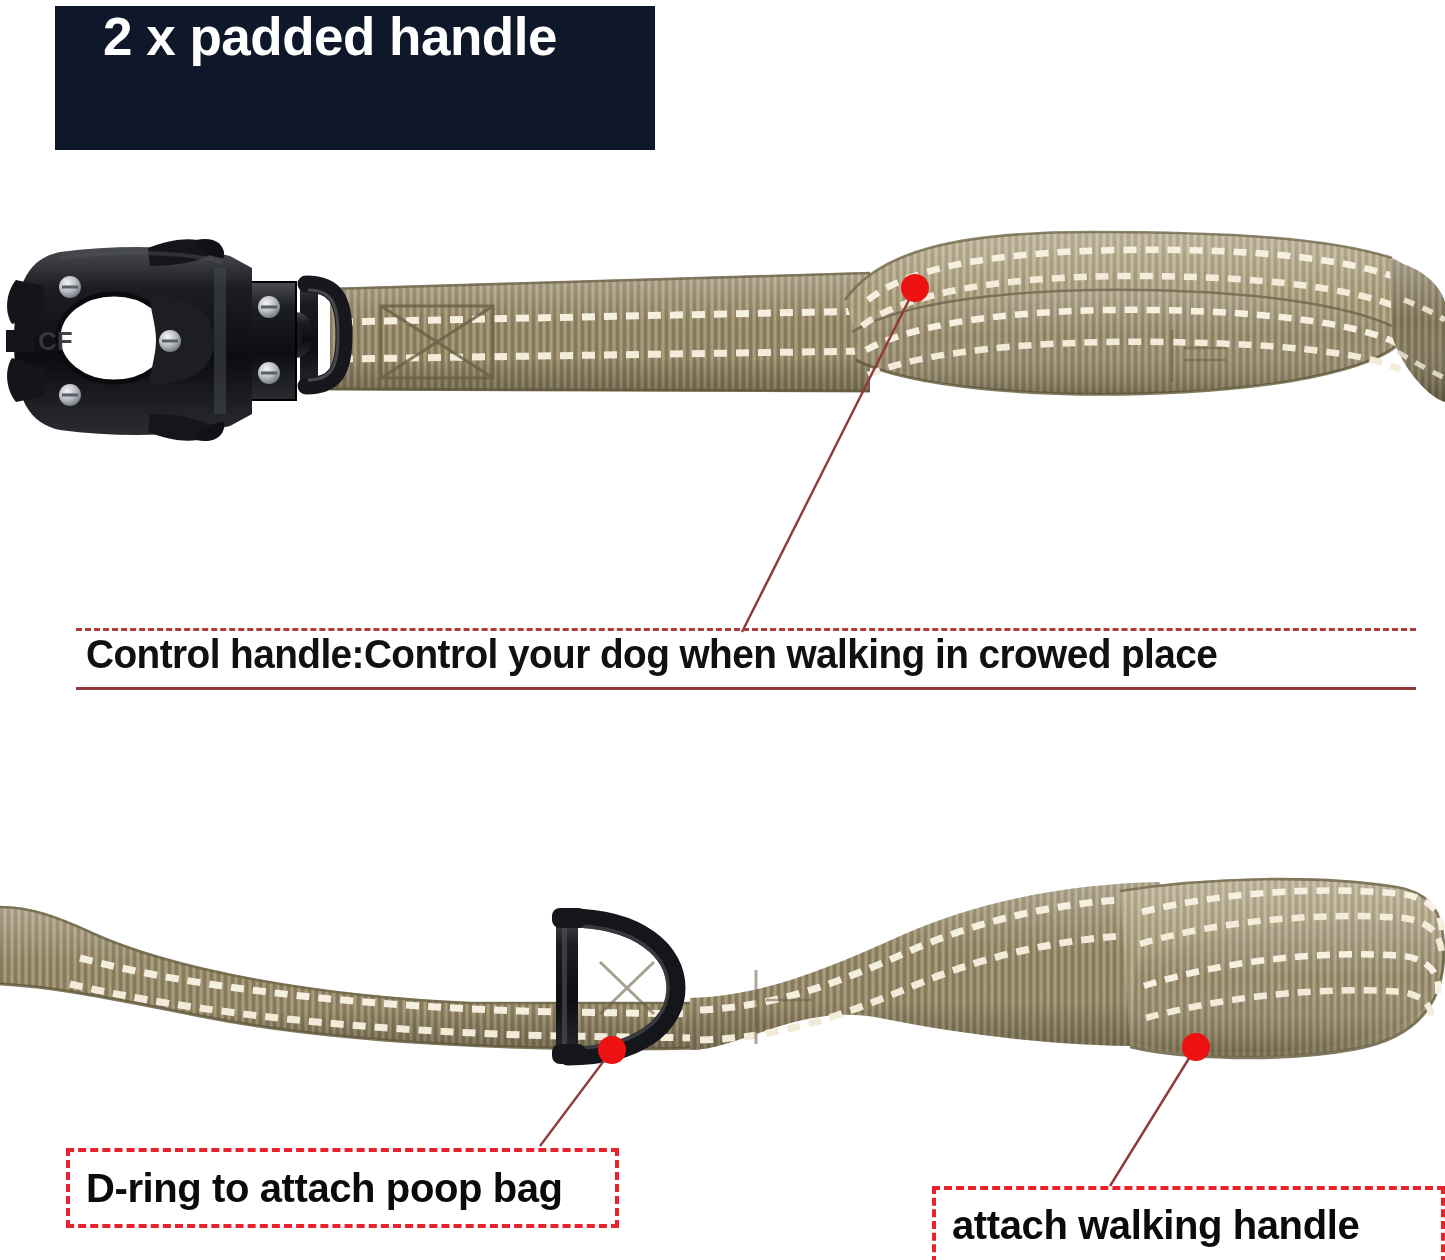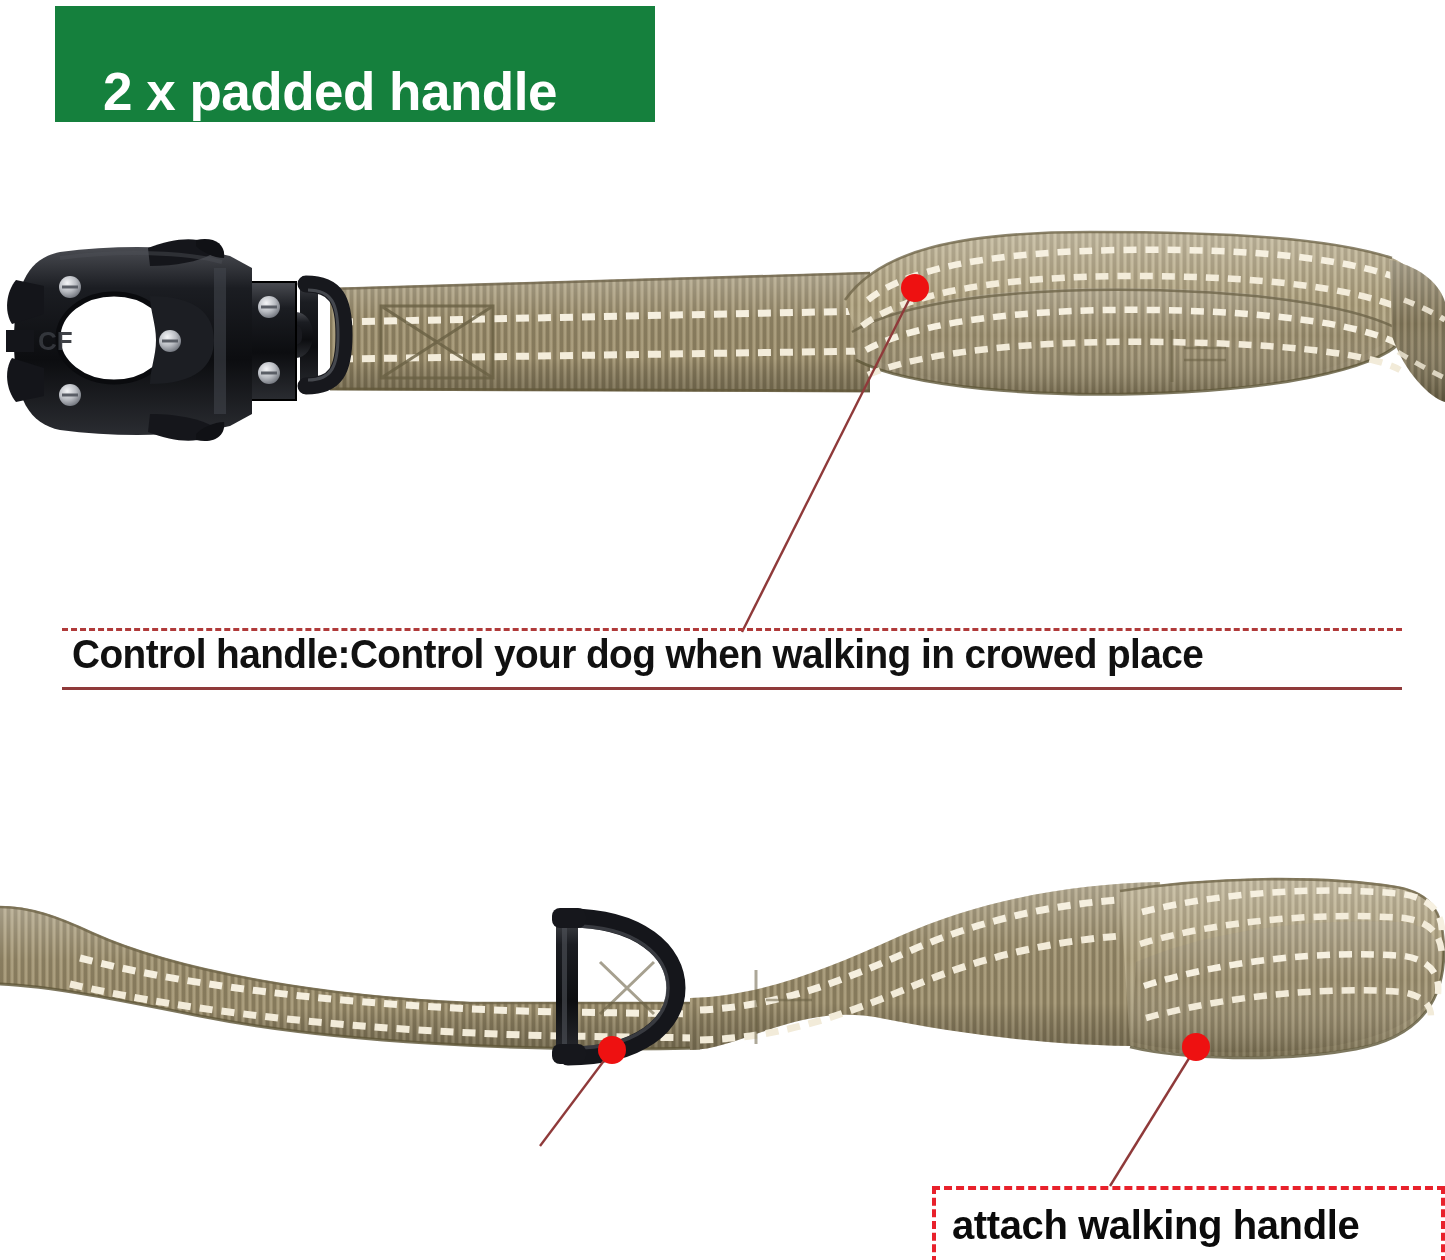--- a/index.html
+++ b/index.html
@@ -5,35 +5,35 @@
   html,body{margin:0;padding:0;background:#ffffff;}
   body{
     width:1445px;height:1260px;position:relative;overflow:hidden;
     font-family:"Liberation Sans", sans-serif;
     background:#ffffff;
   }
   .stage{position:absolute;left:0;top:0;width:1445px;height:1260px;}
 
   
   .title-banner{
-    position:absolute;left:55px;top:6px;width:600px;height:116px;
-    background:#15803d;display:flex;align-items:flex-end;
+    position:absolute;left:55px;top:6px;width:600px;height:144px;
+    background:#0f172a;display:flex;align-items:flex-start;
   }
   .title-banner .txt{
     color:#ffffff;font-weight:bold;font-size:53px;letter-spacing:-0.5px;
     padding-left:48px;white-space:nowrap;
     font-family:"Liberation Sans", sans-serif;
   }
 
   
   .art{position:absolute;left:0;top:0;width:1445px;height:1260px;pointer-events:none;}
 
   
   .cap-control{
-    position:absolute;left:62px;top:628px;width:1340px;height:62px;
+    position:absolute;left:76px;top:628px;width:1340px;height:62px;
   }
   .cap-control .dash-top{
     position:absolute;left:0;top:0;width:100%;height:0;
     border-top:3px dashed #b03a3a;
   }
   .cap-control .rule-bottom{
     position:absolute;left:0;bottom:0;width:100%;height:0;
     border-top:3px solid #8f3a3a;
   }
   .cap-control .txt{
@@ -347,18 +347,21 @@
       <circle cx="1196" cy="1047" r="14" fill="#ee1111"></circle>
     </g>
   </svg>
 
   <div class="cap-control">
     <div class="dash-top"></div>
     <span class="txt">Control handle:Control  your dog when walking in crowed place</span>
     <div class="rule-bottom"></div>
   </div>
 
+  <div class="cap-box" id="cap-dring">
+    <span class="txt">D-ring to attach poop bag</span>
+  </div>
 
   <div class="cap-box" id="cap-normal">
     <span class="txt">attach walking handle</span>
   </div>
 
 </div>
 
 </body></html>

